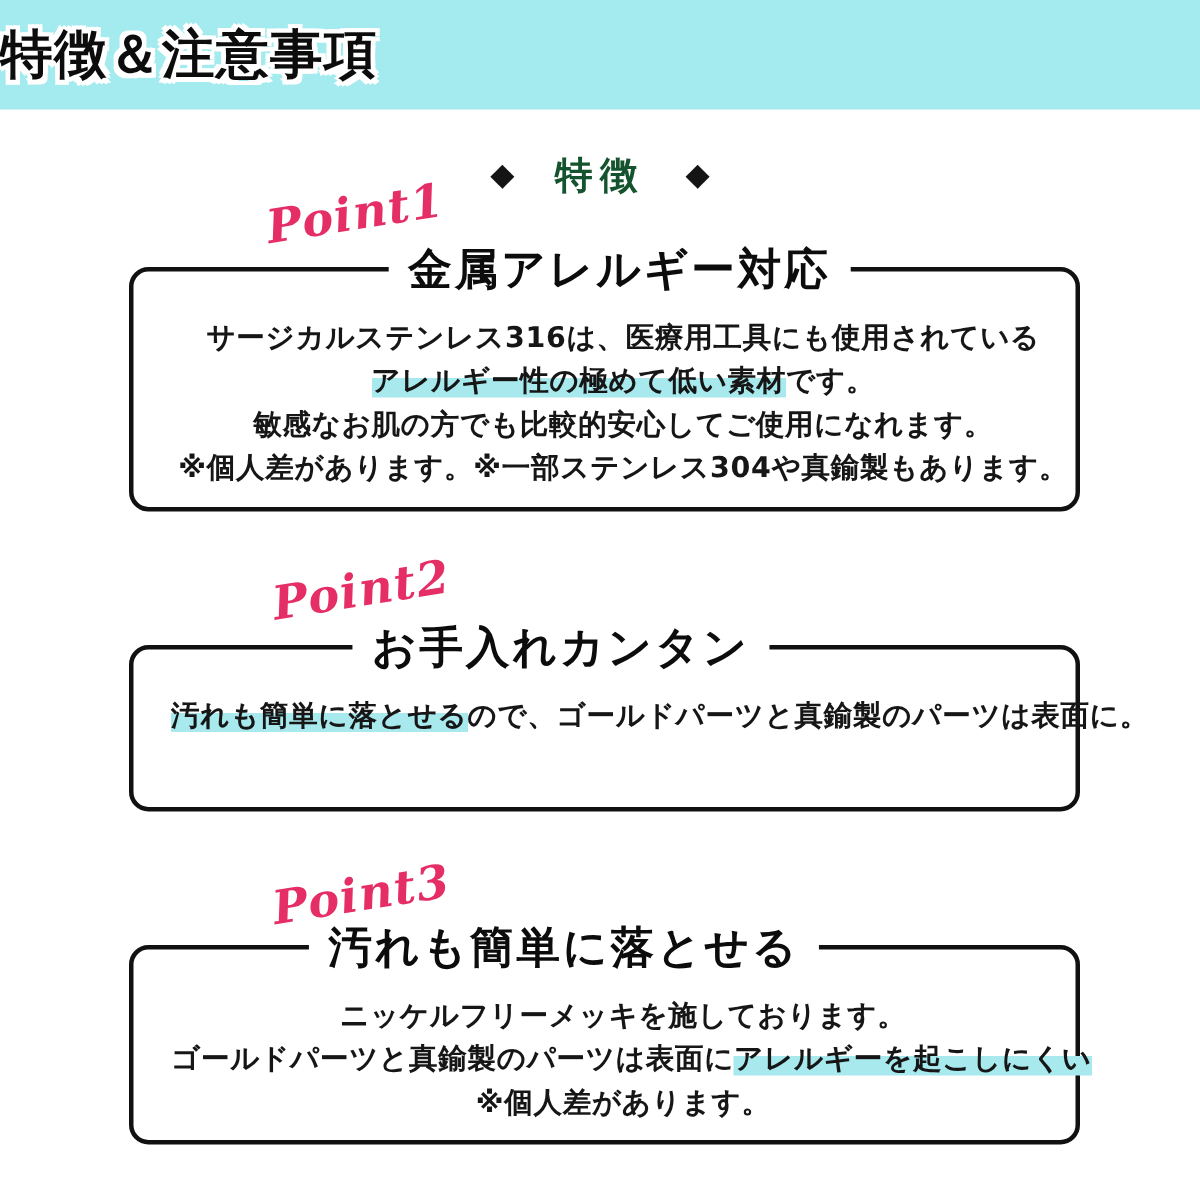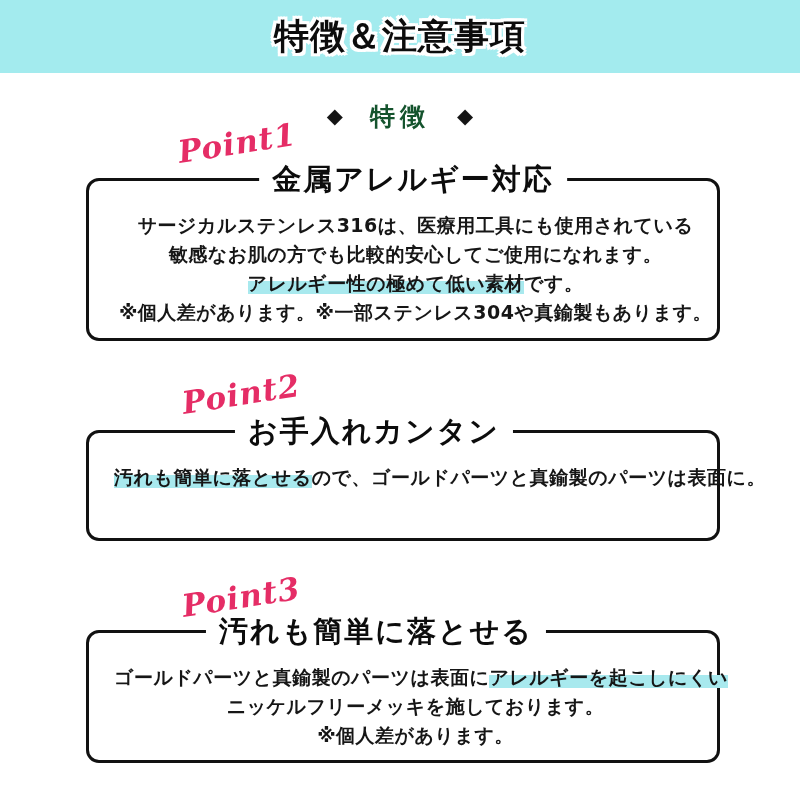--- a/index.html
+++ b/index.html
@@ -11,21 +11,21 @@
   html,body{margin:0;padding:0;background:#ffffff;}
   .canvas{
     position:relative;width:800px;height:800px;background:#ffffff;
     font-family:"DejaVu Sans","Liberation Sans",sans-serif;
     font-weight:bold;color:var(--ink);overflow:hidden;
   }
   
   .banner{
     position:absolute;top:0;left:0;width:800px;height:73px;
     background:var(--banner);
-    display:flex;align-items:center;justify-content:center;
+    display:flex;align-items:center;
   }
   .banner-title{
     font-size:35px;letter-spacing:1px;color:#0c0c0c;
     text-shadow:
       -3px -3px 0 #fff, 3px -3px 0 #fff, -3px 3px 0 #fff, 3px 3px 0 #fff,
       -3px 0 0 #fff, 3px 0 0 #fff, 0 -3px 0 #fff, 0 3px 0 #fff;
   }
   
   .feat-row{
     position:absolute;top:97px;left:0;width:800px;height:38px;
@@ -87,37 +87,37 @@
     <span class="feat-diamond">◆</span>
     <span class="feat-label">特徴</span>
     <span class="feat-diamond">◆</span>
   </div>
 
   <section class="point-box sec1">
     <div class="script-label">Point1</div>
     <div class="box-title">金属アレルギー対応</div>
     <div class="box-body">
         <div class="line"><span>サージカルステンレス316は、医療用工具にも使用されている</span></div>
+        <div class="line"><span class="hl">アレルギー性の極めて低い素材</span><span>です。</span></div>
         <div class="line"><span>敏感なお肌の方でも比較的安心してご使用になれます。</span></div>
-        <div class="line"><span class="hl">アレルギー性の極めて低い素材</span><span>です。</span></div>
         <div class="line"><span>※個人差があります。※一部ステンレス304や真鍮製もあります。</span></div>
       </div>
   </section>
 
   <section class="point-box sec2">
     <div class="script-label">Point2</div>
     <div class="box-title">お手入れカンタン</div>
     <div class="box-body">
         <div class="line"><span class="hl">汚れも簡単に落とせる</span><span>ので、ゴールドパーツと真鍮製のパーツは表面に。</span></div>
       </div>
   </section>
 
   <section class="point-box sec3">
     <div class="script-label">Point3</div>
     <div class="box-title">汚れも簡単に落とせる</div>
     <div class="box-body">
+        <div class="line"><span>ニッケルフリーメッキを施しております。</span></div>
         <div class="line"><span>ゴールドパーツと真鍮製のパーツは表面に</span><span class="hl">アレルギーを起こしにくい</span></div>
-        <div class="line"><span>ニッケルフリーメッキを施しております。</span></div>
         <div class="line"><span>※個人差があります。</span></div>
       </div>
   </section>
 
 </div>
 
 </body></html>

